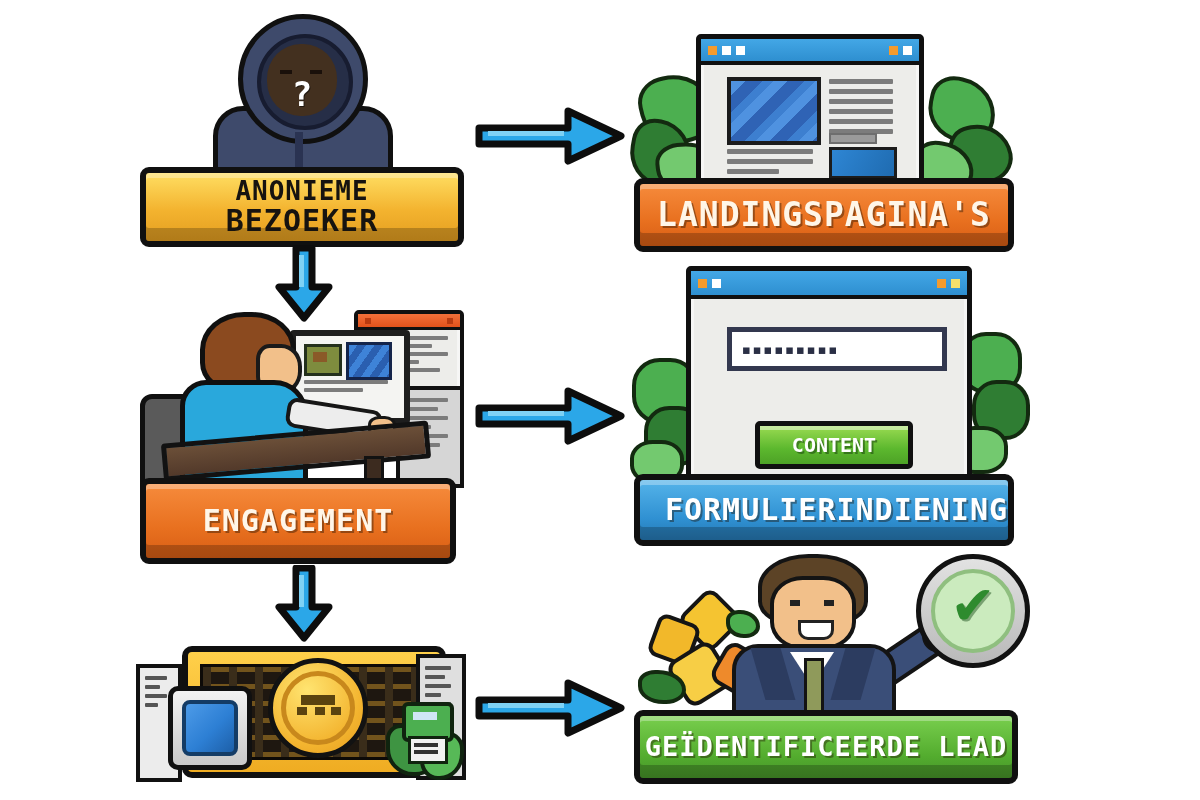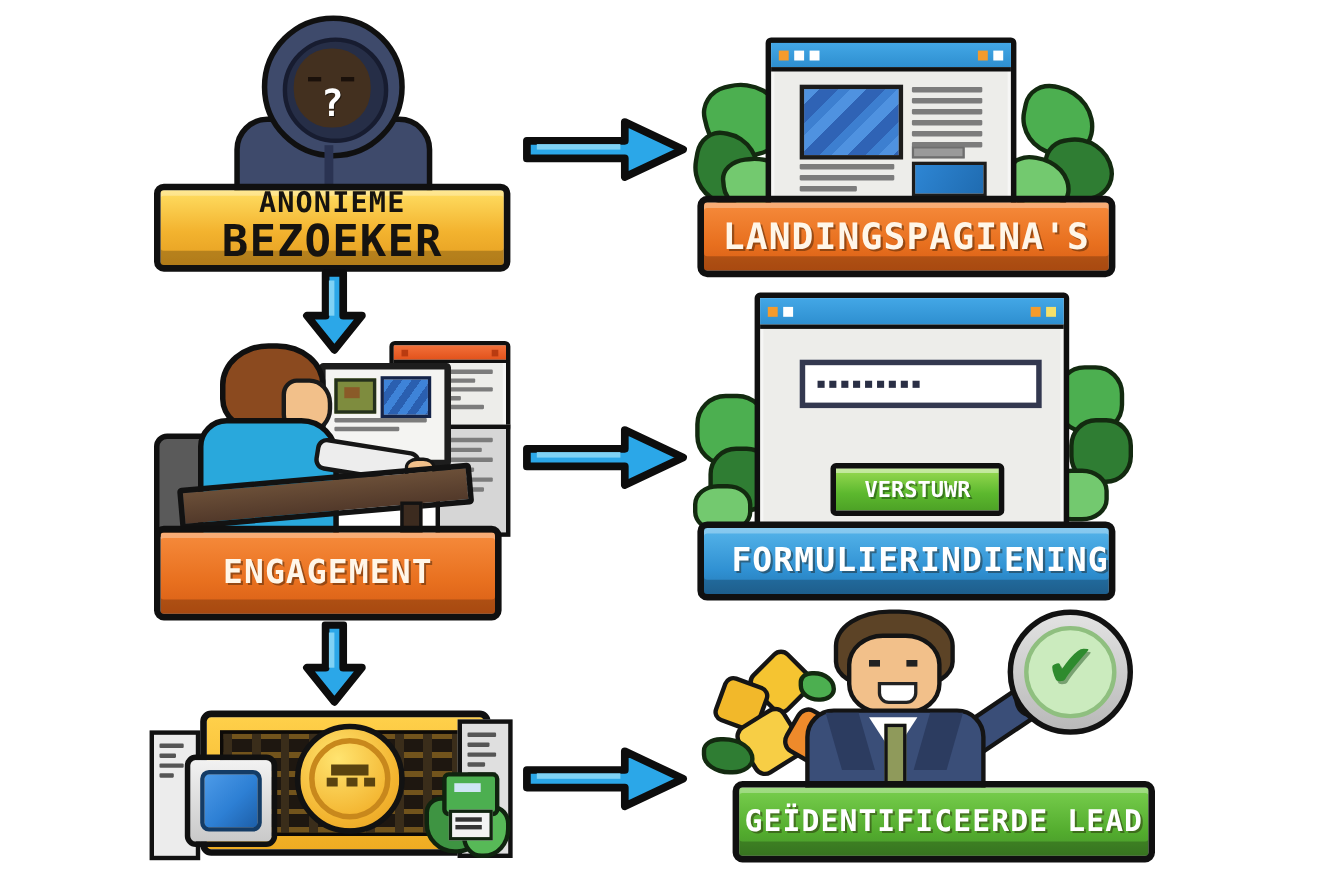--- a/index.html
+++ b/index.html
@@ -8,21 +8,21 @@
   .abs{position:absolute;}
 
   
   .banner{position:absolute;display:flex;flex-direction:column;align-items:center;justify-content:center;
           border:6px solid #101010;border-radius:9px;text-align:center;
           box-shadow:inset 0 5px 0 rgba(255,255,255,.30), inset 0 -13px 0 rgba(0,0,0,.22);}
   .banner span{display:block;font-weight:bold;letter-spacing:1px;line-height:1.08;}
   .banner-gold{background:linear-gradient(#FFDE62,#F3B32F 55%,#E49E20);color:#161310;}
   .banner-orange{background:linear-gradient(#F68B3C,#E8701F 60%,#D85E15);color:#FFF6E8;}
   .banner-blue{background:linear-gradient(#55B4EA,#2F90D2 65%,#2679B4);color:#FFFFFF;align-items:flex-end;}
-  .banner-green{background:linear-gradient(#79CF4E,#53AC2E 65%,#47952a);color:#FFFFFF;margin-left:32px;}
+  .banner-green{background:linear-gradient(#79CF4E,#53AC2E 65%,#47952a);color:#FFFFFF;}
   .banner-orange span,.banner-blue span,.banner-green span{text-shadow:2px 2px 0 rgba(30,15,0,.40);}
 
   
   .pxwin{position:absolute;background:#EDEDEA;border:5px solid #101010;border-radius:5px;
          box-shadow:inset 0 0 0 3px rgba(255,255,255,.5);}
   .titlebar{position:absolute;left:0;top:0;right:0;height:22px;background:linear-gradient(#43A7E6,#2E8FD0);
             border-bottom:4px solid #101010;display:flex;align-items:center;padding:0 7px;gap:5px;}
   .tb-dot{width:9px;height:9px;flex:0 0 auto;}
   .tb-sp{flex:1;}
   .gray-bar{background:#7c7c7c;height:5px;margin-bottom:5px;border-radius:1px;}
@@ -56,21 +56,21 @@
     <div class="abs" style="left:62px;top:30px;width:70px;height:72px;background:#43301f;border-radius:48%;">
       <div class="abs" style="left:13px;top:26px;width:12px;height:4px;background:#1A100A;"></div>
       <div class="abs" style="left:43px;top:26px;width:12px;height:4px;background:#1A100A;"></div>
       <div class="abs" style="left:0;top:30px;width:70px;text-align:center;font-size:34px;font-weight:bold;color:#FFFFFF;text-shadow:1px 1px 0 rgba(0,0,0,.5);">?</div>
     </div>
     <div class="abs" style="left:90px;top:118px;width:8px;height:36px;background:#2A3352;"></div>
   </div>
 
   <div class="banner banner-gold" style="left:140px;top:167px;width:312px;height:68px;">
     <span style="font-size:26px;">ANONIEME</span>
-    <span style="font-size:40px;">BEZOEKER</span>
+    <span style="font-size:30px;">BEZOEKER</span>
   </div>
 
   <div class="arrow" style="left:474px;top:104px;">
     <svg width="152" height="64" viewBox="0 0 152 64">
         <path d="M5 24 H94 V7 L147 32 L94 57 V40 H5 Z" fill="#2BA7E8" stroke="#0D0D0D" stroke-width="7" stroke-linejoin="round"></path>
         <rect x="14" y="27" width="76" height="5" fill="#7FD2F5"></rect>
       </svg>
   </div>
   <div class="arrow" style="left:272px;top:245px;">
     <svg width="64" height="78" viewBox="0 0 64 78">
@@ -207,21 +207,21 @@
         <div class="tb-dot" style="background:#F59B2C;"></div>
         <div class="tb-dot" style="background:#FFFFFF;"></div>
         <div class="tb-sp"></div>
         <div class="tb-dot" style="background:#F59B2C;"></div>
         <div class="tb-dot" style="background:#F5E06A;"></div>
       </div>
       <div class="abs" style="left:36px;top:56px;width:200px;height:34px;background:#FFFFFF;border:5px solid #33384F;display:flex;align-items:center;padding-left:10px;">
         <span class="fieldtxt" style="font-size:13px;letter-spacing:2px;font-family:'DejaVu Sans',sans-serif;">▪▪▪▪▪▪▪▪▪</span>
       </div>
       <div class="abs" style="left:64px;top:150px;width:148px;height:38px;background:linear-gradient(#9ADB52,#5CB82E 60%,#4DA226);border:5px solid #101010;border-radius:5px;display:flex;align-items:center;justify-content:center;box-shadow:inset 0 4px 0 rgba(255,255,255,.45);">
-        <span style="font-size:20px;font-weight:bold;color:#FFFFFF;text-shadow:2px 2px 0 rgba(20,60,10,.5);">VERSTUWR</span>
+        <span style="font-size:20px;font-weight:bold;color:#FFFFFF;text-shadow:2px 2px 0 rgba(20,60,10,.5);">CONTENT</span>
       </div>
     </div>
 
     <div class="banner banner-blue" style="left:4px;top:216px;width:368px;height:60px;">
       <span style="font-size:30px;">FORMULIERINDIENING</span>
     </div>
   </div>
 
   <div class="abs" style="left:130px;top:642px;width:334px;height:142px;">
     <div class="abs" style="left:6px;top:22px;width:38px;height:110px;background:#ECECEC;border:4px solid #111;">

